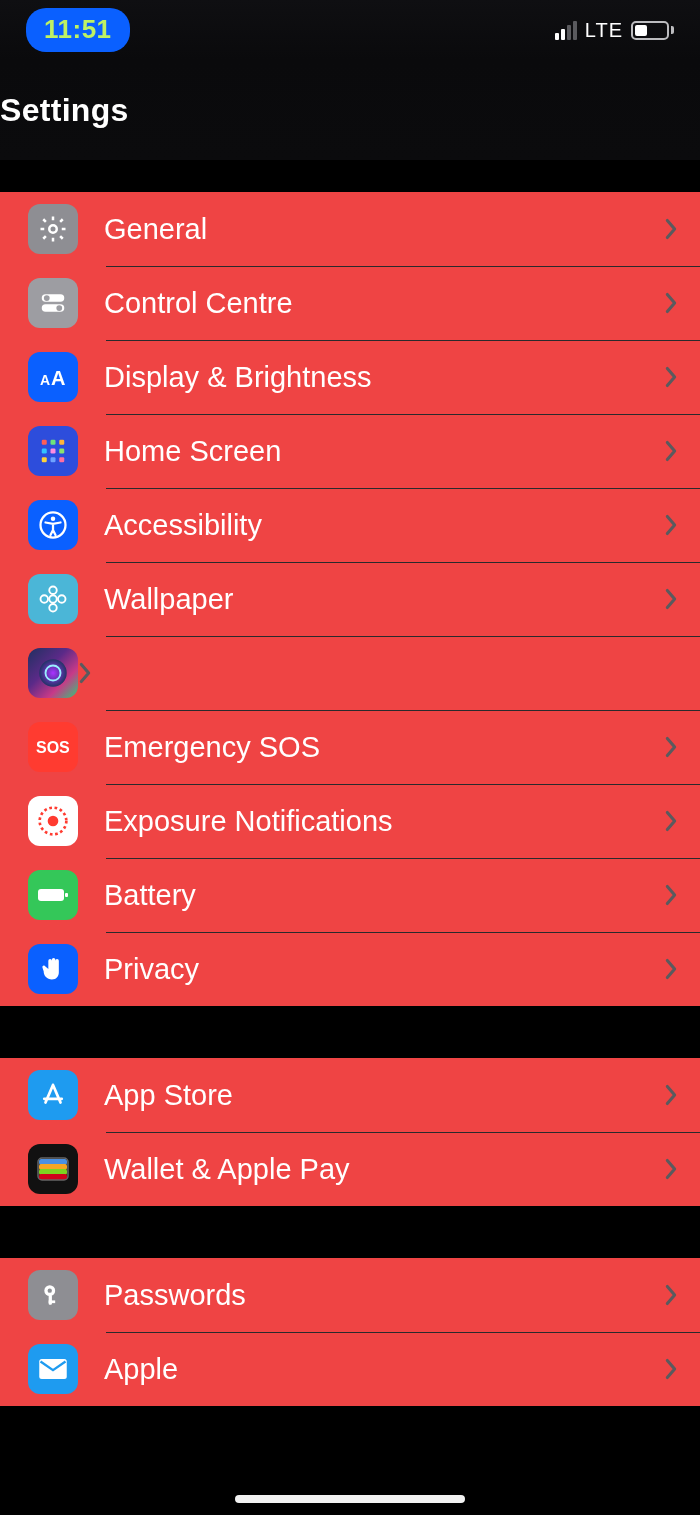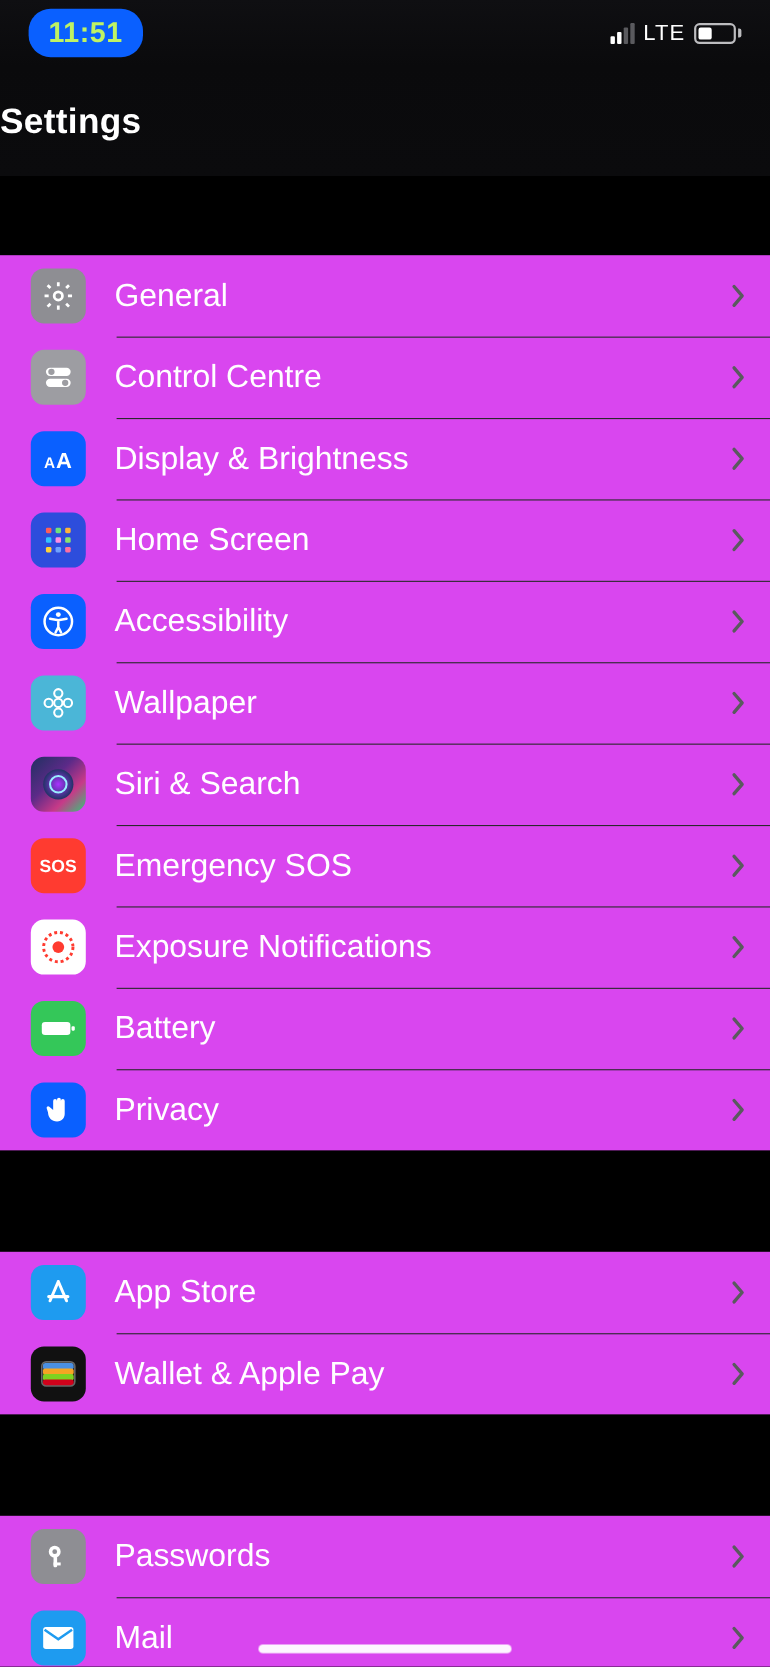--- a/index.html
+++ b/index.html
@@ -92,22 +92,21 @@
   .group-gap {
     height: 32px;
     background: #000;
   }
   .group-gap-lg {
     height: 52px;
     background:#000;
   }
 
   .list {
-    background: #d946ef;
-    margin-top: 40px;
+    background: #ef4444;
   }
   .row {
     display:flex;
     align-items:center;
     height: 74px;
     padding-left: 28px;
     padding-right: 22px;
     position:relative;
   }
   .row + .row::before {
@@ -318,21 +317,20 @@
               <defs>
                 <radialGradient id="g">
                   <stop offset="0%" stop-color="#a3f"></stop>
                   <stop offset="100%" stop-color="#236"></stop>
                 </radialGradient>
               </defs>
               <circle cx="12" cy="12" r="6" fill="none" stroke="#9ef" stroke-width="1.5"></circle>
             </svg>
           </span>
         </div>
-        <div class="row-label">Siri &amp; Search</div>
         <div class="chevron">
           <svg viewBox="0 0 10 18" fill="none" stroke="#5a5a5e" stroke-width="2.5" stroke-linecap="round" stroke-linejoin="round">
             <path d="M2 2l6 7-6 7"></path>
           </svg>
         </div>
       </div>
       <div class="row">
         <div class="app-icon bg-red">
           <span class="icon-inner">
             <svg width="40" height="24" viewBox="0 0 40 24">
@@ -454,21 +452,21 @@
       </div>
       <div class="row">
         <div class="app-icon bg-mail">
           <span class="icon-inner">
             <svg width="30" height="24" viewBox="0 0 24 18" fill="#fff">
               <rect x="1" y="1" width="22" height="16" rx="2"></rect>
               <path d="M2 3l10 7L22 3" fill="none" stroke="#1e9bf0" stroke-width="1.8"></path>
             </svg>
           </span>
         </div>
-        <div class="row-label">Mail</div>
+        <div class="row-label">Apple</div>
         <div class="chevron">
           <svg viewBox="0 0 10 18" fill="none" stroke="#5a5a5e" stroke-width="2.5" stroke-linecap="round" stroke-linejoin="round">
             <path d="M2 2l6 7-6 7"></path>
           </svg>
         </div>
       </div>
     </div>
   </div>
 
 <div class="home-indicator"></div>

